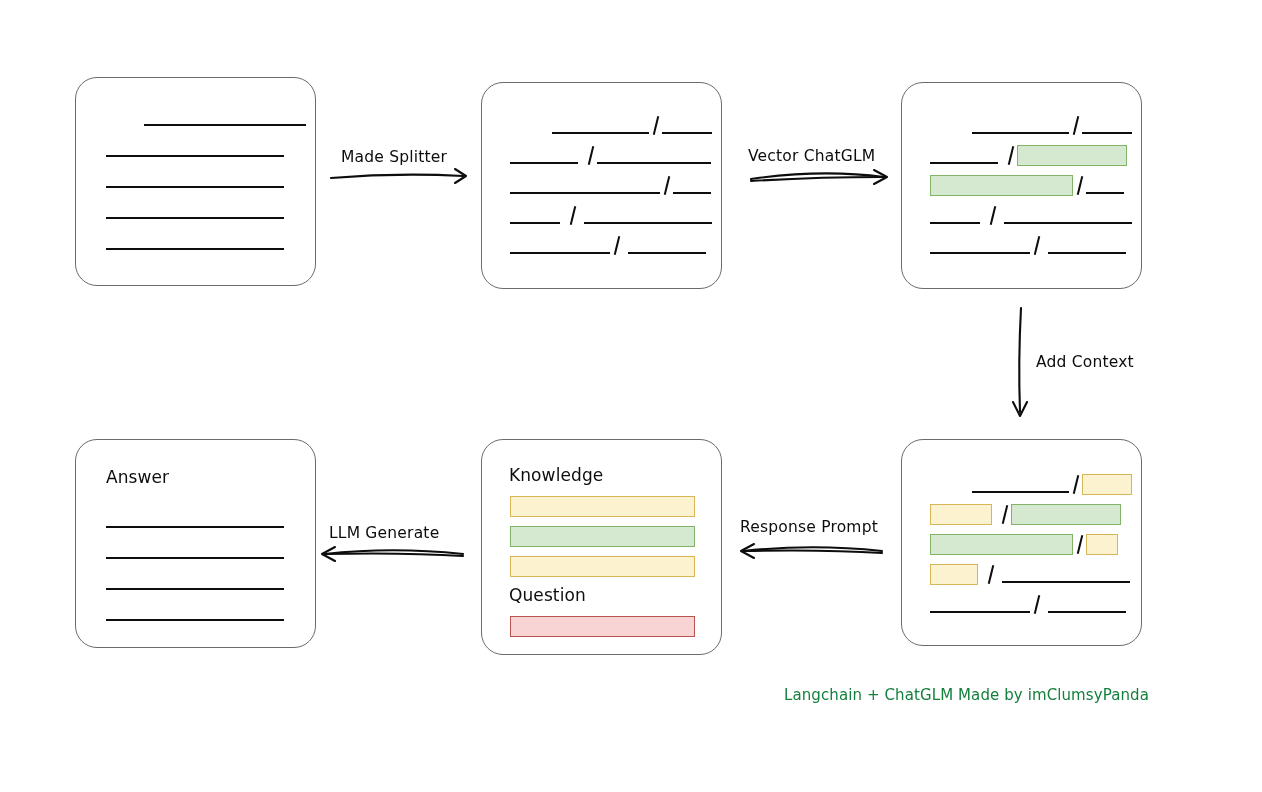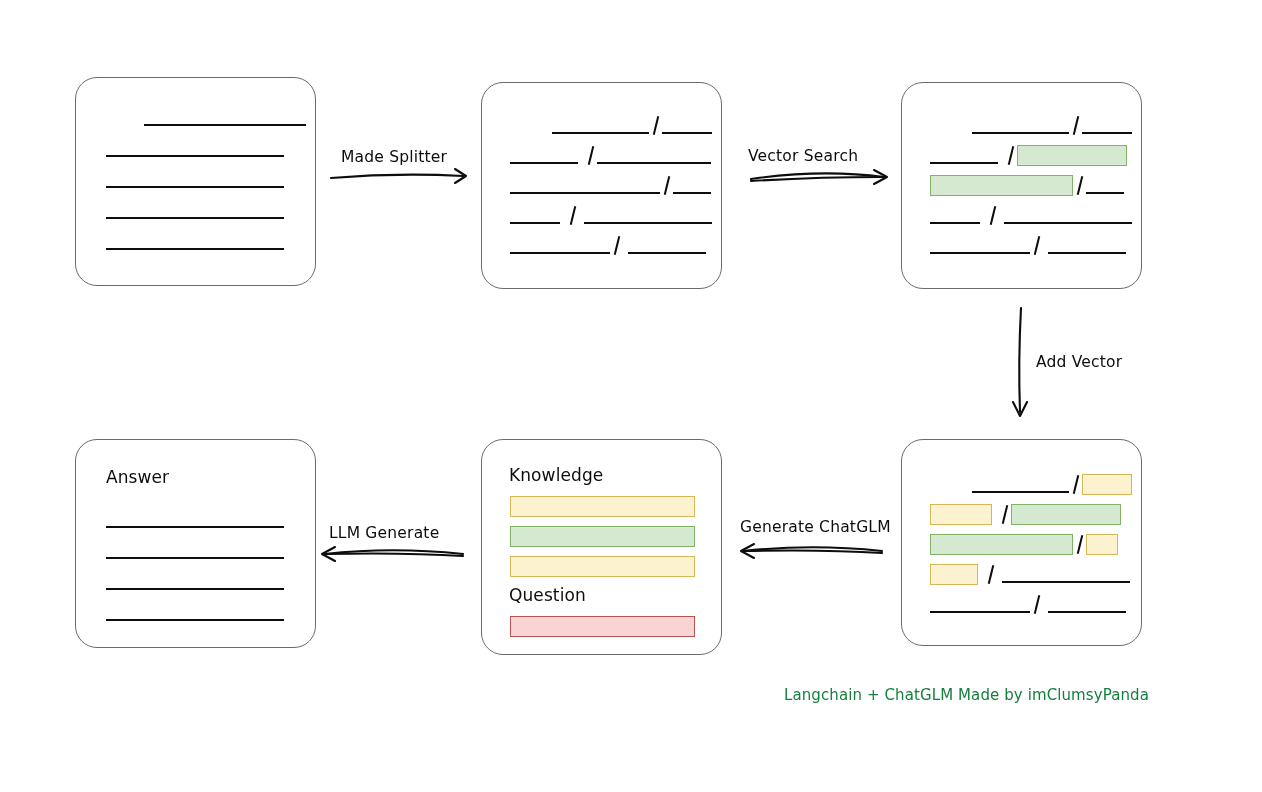--- a/index.html
+++ b/index.html
@@ -308,20 +308,20 @@
 
       <g>
         <path d="M463 554 C 415 549, 370 549, 325 554"></path>
         <path d="M463 556 C 415 553, 370 553, 325 554"></path>
         <path d="M335 547 L322 554 L335 561" fill="none"></path>
       </g>
     </g>
   </svg>
 
   <div class="edge-label" style="left:341px; top:148px;">Made Splitter</div>
-  <div class="edge-label" style="left:748px; top:147px;">Vector Search</div>
-  <div class="edge-label" style="left:1036px; top:353px;">Add Vector</div>
-  <div class="edge-label" style="left:740px; top:518px;">Generate ChatGLM</div>
+  <div class="edge-label" style="left:748px; top:147px;">Vector ChatGLM</div>
+  <div class="edge-label" style="left:1036px; top:353px;">Add Context</div>
+  <div class="edge-label" style="left:740px; top:518px;">Response Prompt</div>
   <div class="edge-label" style="left:329px; top:524px;">LLM Generate</div>
 
   <div class="footer" style="left:784px; top:686px;">Langchain + ChatGLM Made by imClumsyPanda</div>
 
 </div>
 
 </body></html>

